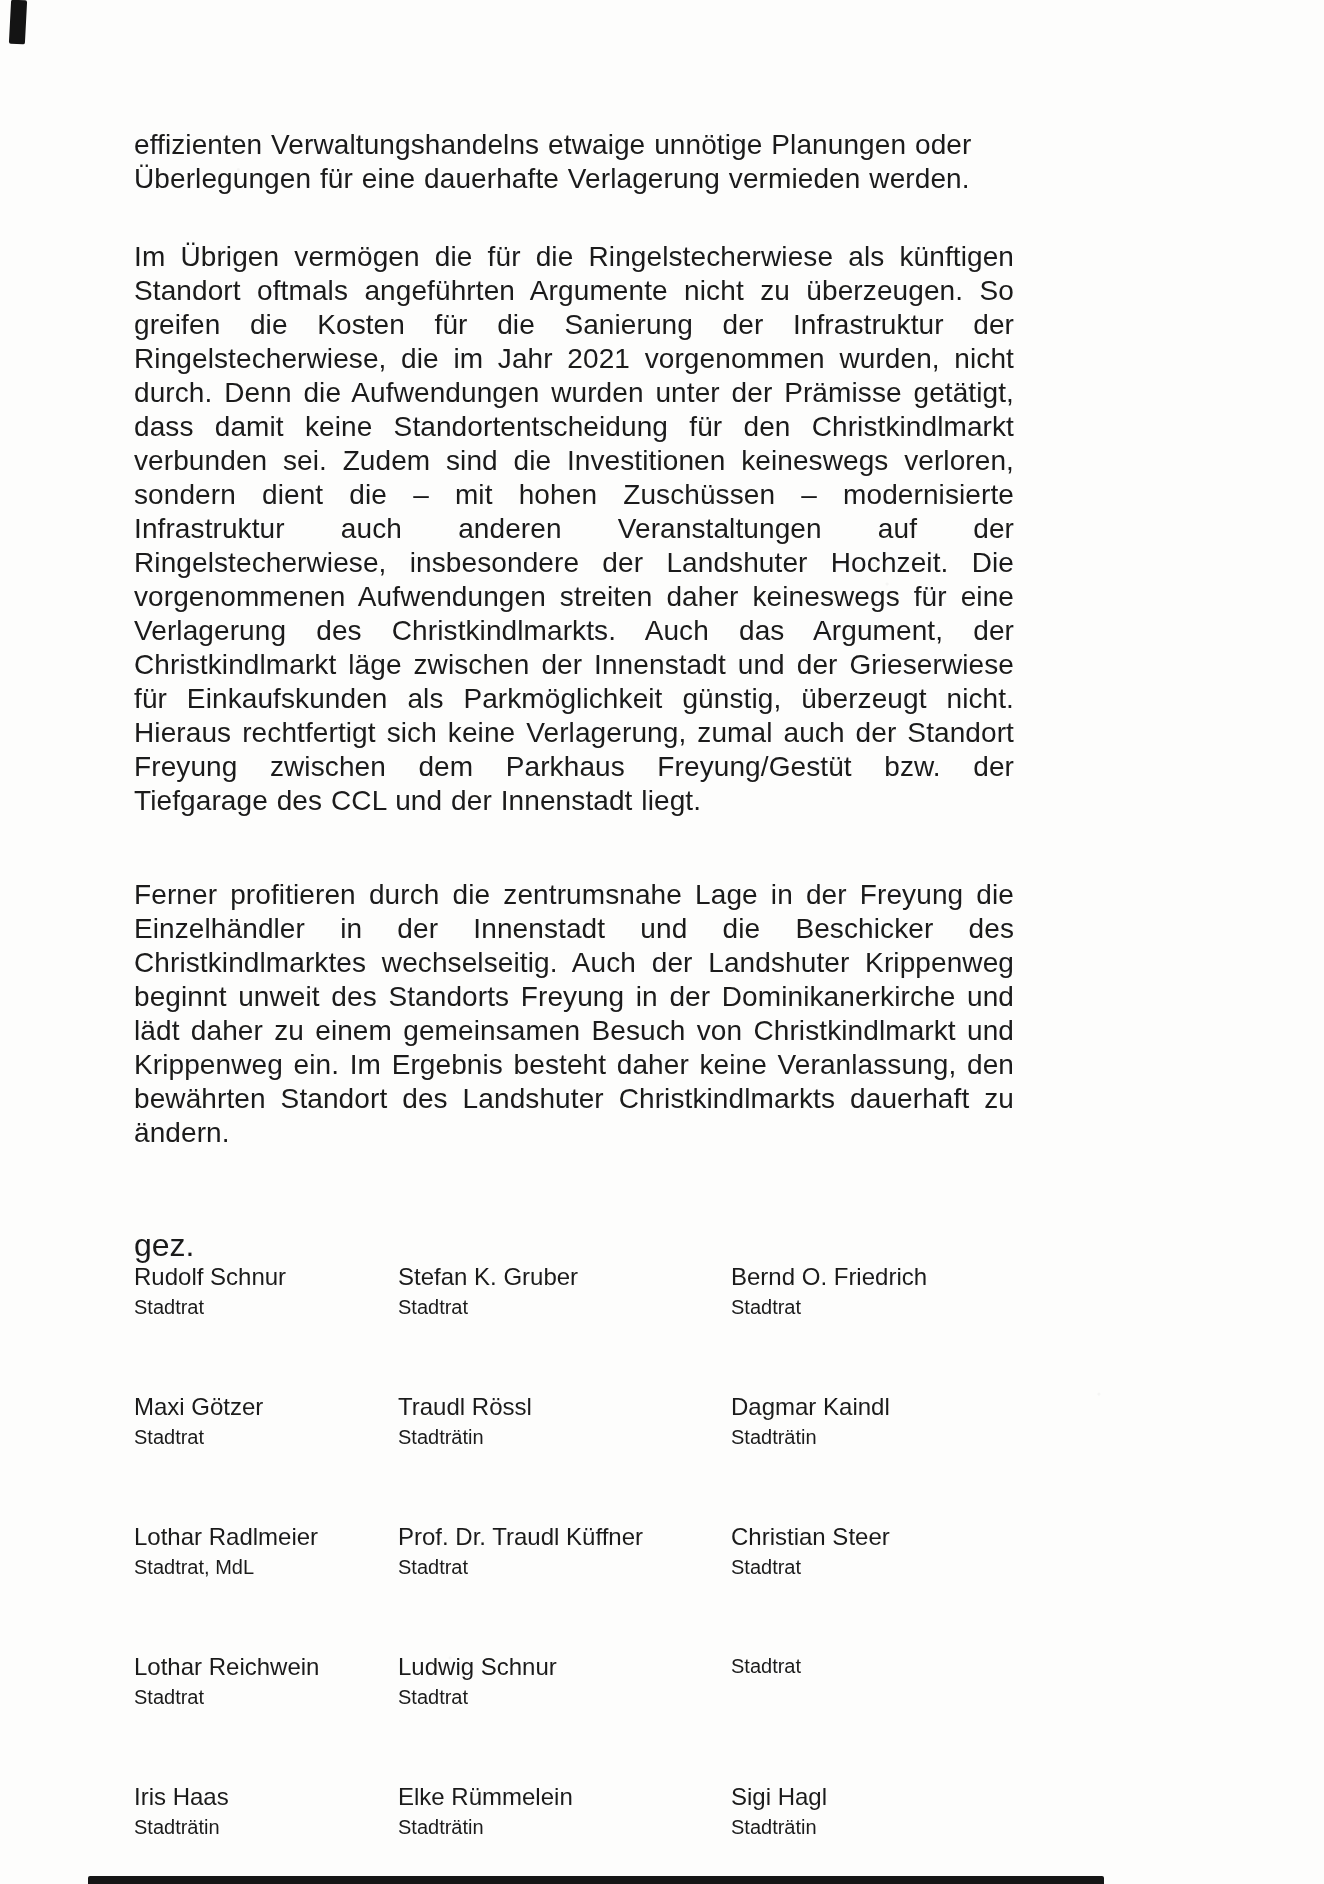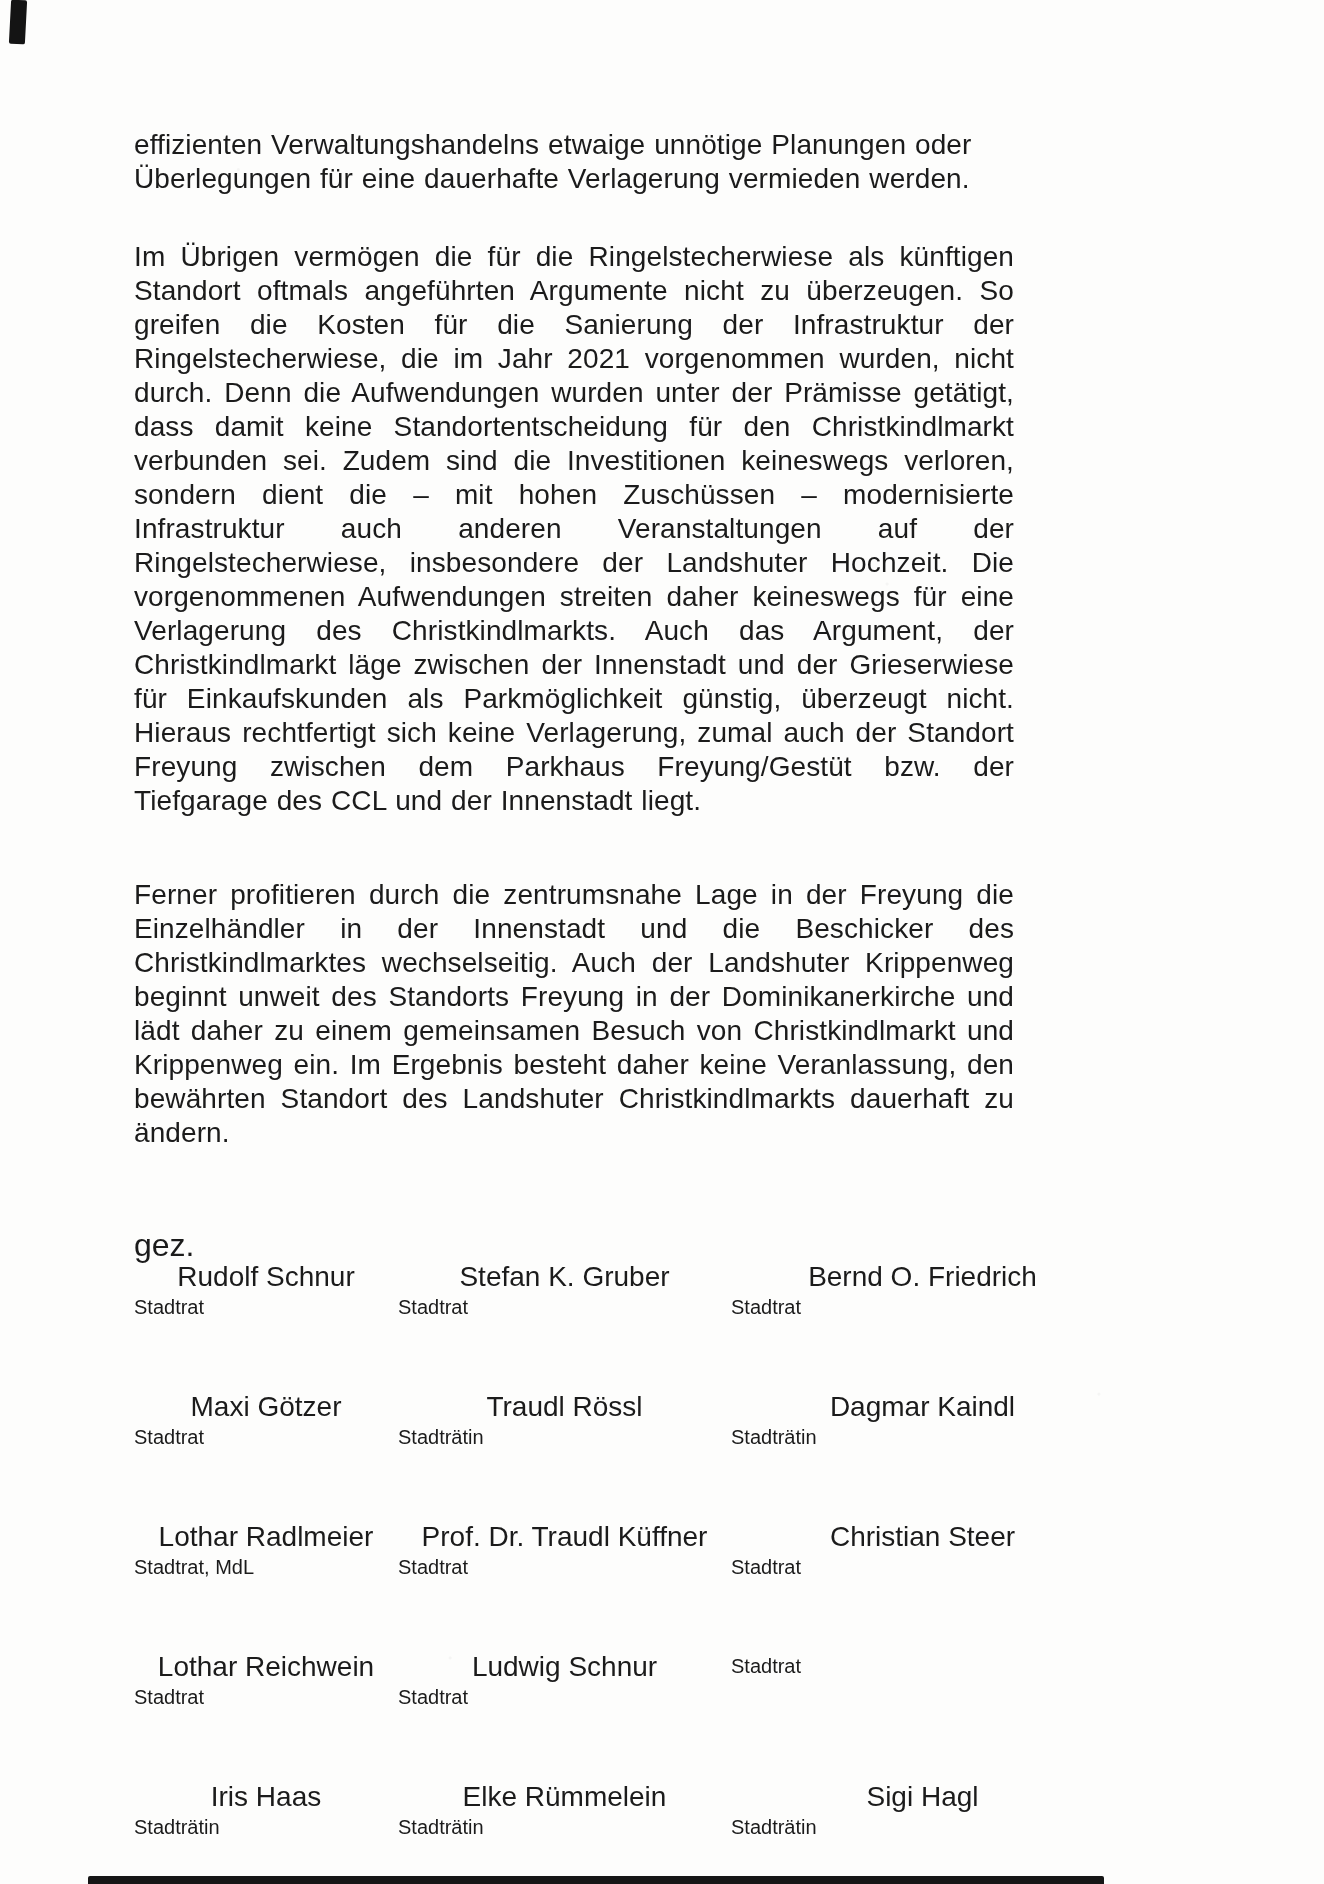--- a/index.html
+++ b/index.html
@@ -45,24 +45,23 @@
   }
   .sig-grid {
     display: grid;
     grid-template-columns: 264px 333px 1fr;
     row-gap: 68px;
     width: 980px;
     margin-top: 0;
   }
   .sig { min-height: 62px; }
   .sig-name {
-    font-size: 28px;
+    font-size: 24px;
     line-height: 31px;
     white-space: nowrap;
-    text-align: center;
   }
   .sig-title {
     font-size: 20px;
     line-height: 31px;
     white-space: nowrap;
   }
 
   
   .artifact-top-left {
     position: absolute;

